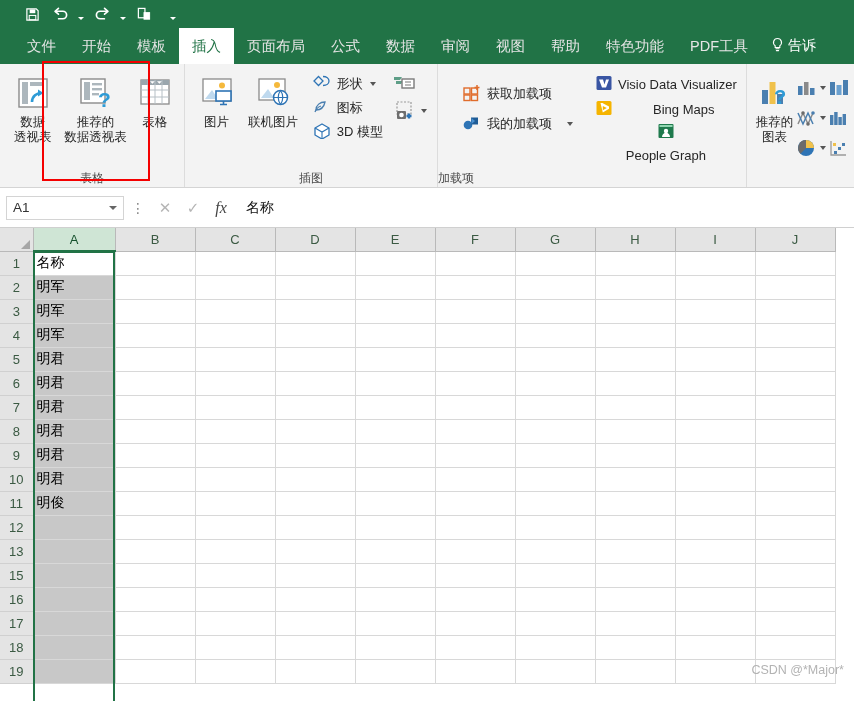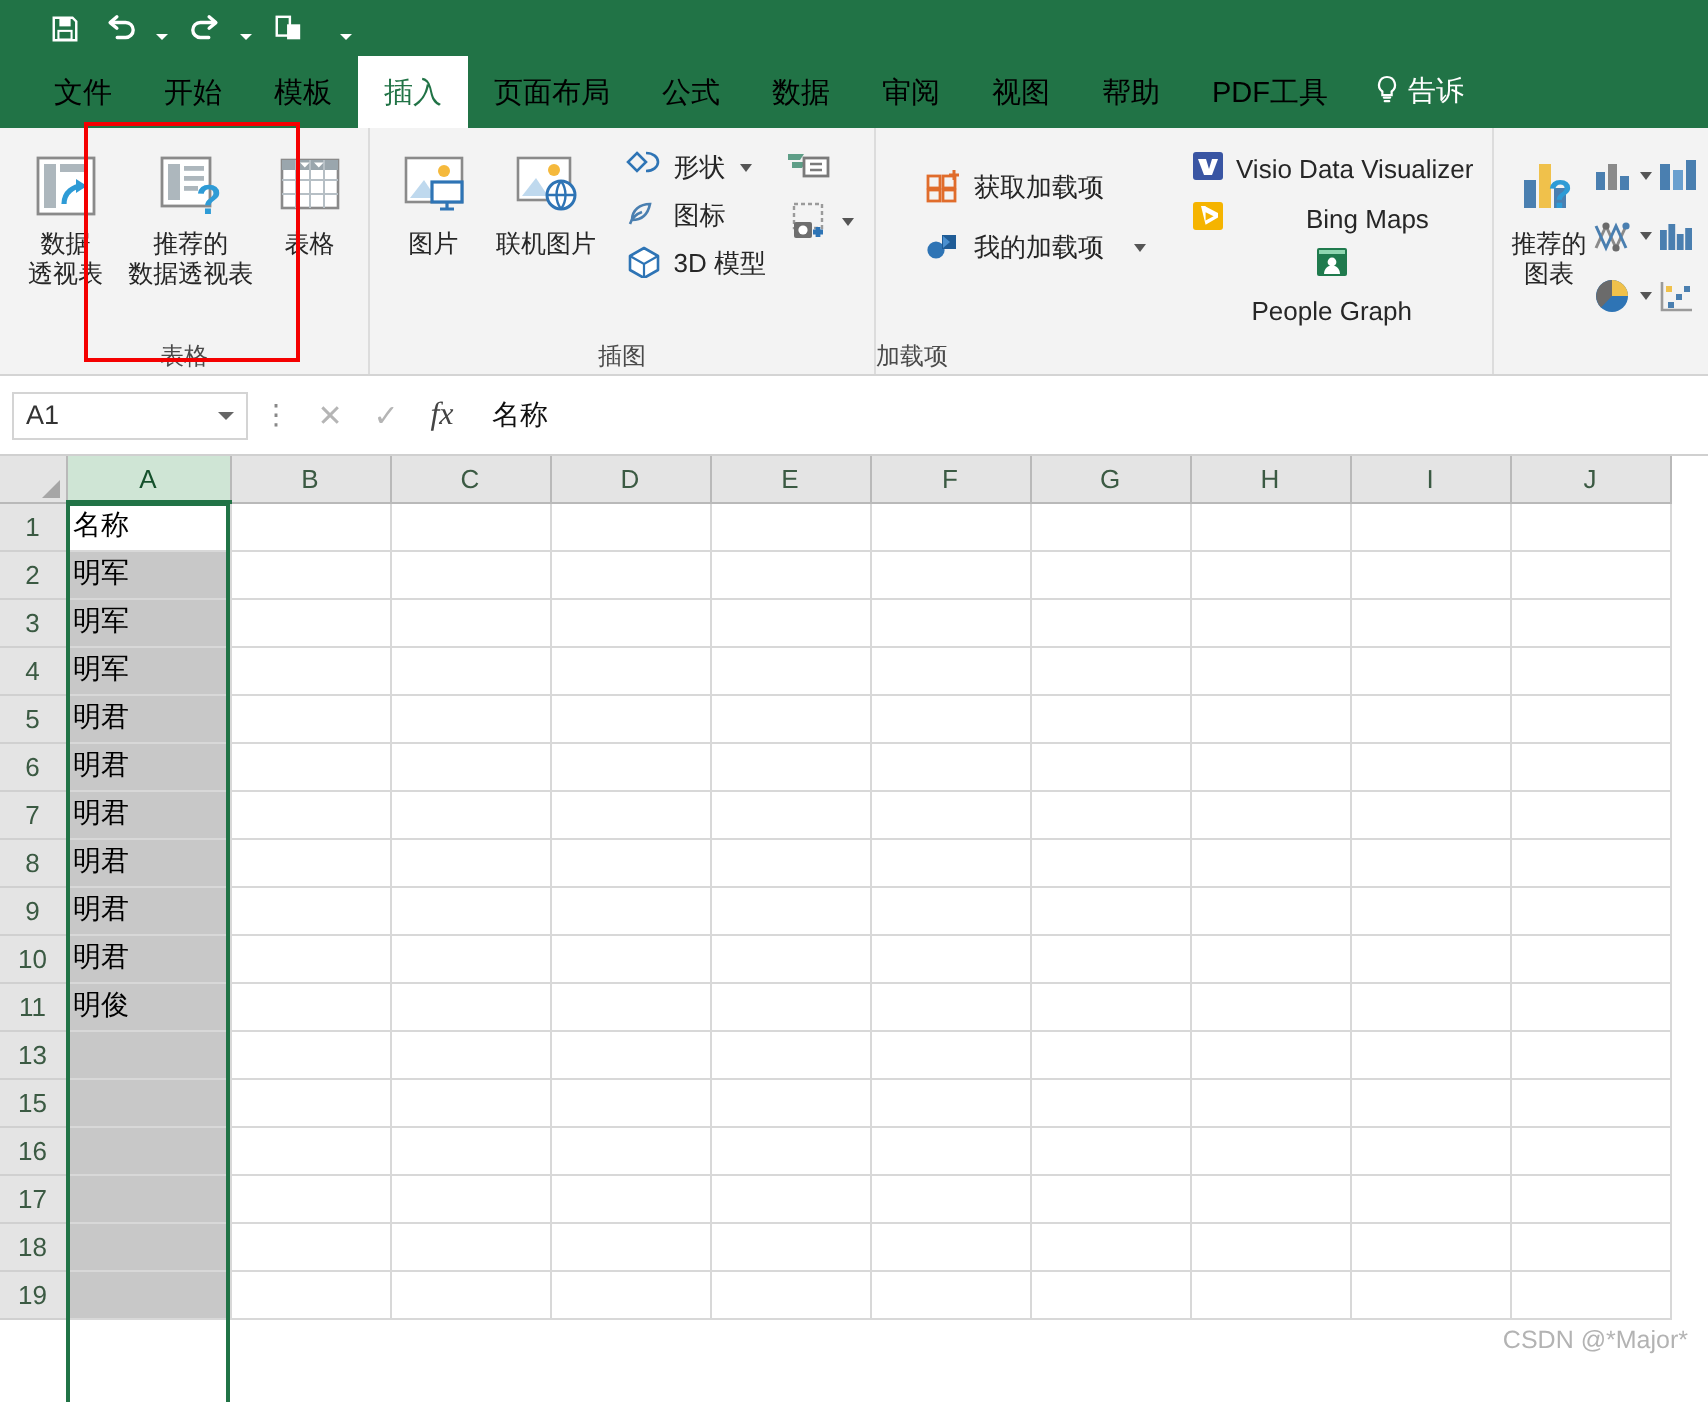--- a/index.html
+++ b/index.html
@@ -43,21 +43,21 @@
     height: 36px;
     background: #217346;
     display: flex;
     align-items: stretch;
     padding-left: 14px;
     position: relative;
   }
   .tab {
     padding: 0 13px;
     display: flex; align-items: center;
-    color: #000000;
+    color: #e5e5e5;
     font-size: 14.5px;
     cursor: pointer;
     white-space: nowrap;
   }
   .tab.active {
     background: #ffffff;
     color: #217346;
   }
   .tell-me {
     display: flex; align-items: center; gap: 4px;
@@ -301,20 +301,21 @@
   <div class="tab">文件</div>
   <div class="tab">开始</div>
   <div class="tab">模板</div>
   <div class="tab active">插入</div>
   <div class="tab">页面布局</div>
   <div class="tab">公式</div>
   <div class="tab">数据</div>
   <div class="tab">审阅</div>
   <div class="tab">视图</div>
   <div class="tab">帮助</div>
+  <div class="tab">特色功能</div>
   <div class="tab">PDF工具</div>
   <div class="tell-me">
     <span>
       <svg width="13" height="16" viewBox="0 0 14 17">
           <path d="M7 1.5a4.3 4.3 0 0 0-2.5 7.8v1.9h5V9.3A4.3 4.3 0 0 0 7 1.5z" fill="none" stroke="#fff" stroke-width="1.2"></path>
           <path d="M5.3 12.6h3.4M5.8 14.5h2.4" stroke="#fff" stroke-width="1.2" stroke-linecap="round"></path>
         </svg>
     </span>
     <span>告诉</span>
   </div>
@@ -773,20 +774,33 @@
           <td class="cell"></td>
           <td class="cell"></td>
           <td class="cell"></td>
           <td class="cell"></td>
           <td class="cell"></td>
           <td class="cell"></td>
           <td class="cell"></td>
           <td class="cell"></td>
         </tr>
         <tr>
+          <th class="rowhead">12</th>
+          <td class="cell selcol"></td>
+          <td class="cell"></td>
+          <td class="cell"></td>
+          <td class="cell"></td>
+          <td class="cell"></td>
+          <td class="cell"></td>
+          <td class="cell"></td>
+          <td class="cell"></td>
+          <td class="cell"></td>
+          <td class="cell"></td>
+        </tr>
+        <tr>
           <th class="rowhead">13</th>
           <td class="cell selcol"></td>
           <td class="cell"></td>
           <td class="cell"></td>
           <td class="cell"></td>
           <td class="cell"></td>
           <td class="cell"></td>
           <td class="cell"></td>
           <td class="cell"></td>
           <td class="cell"></td>

